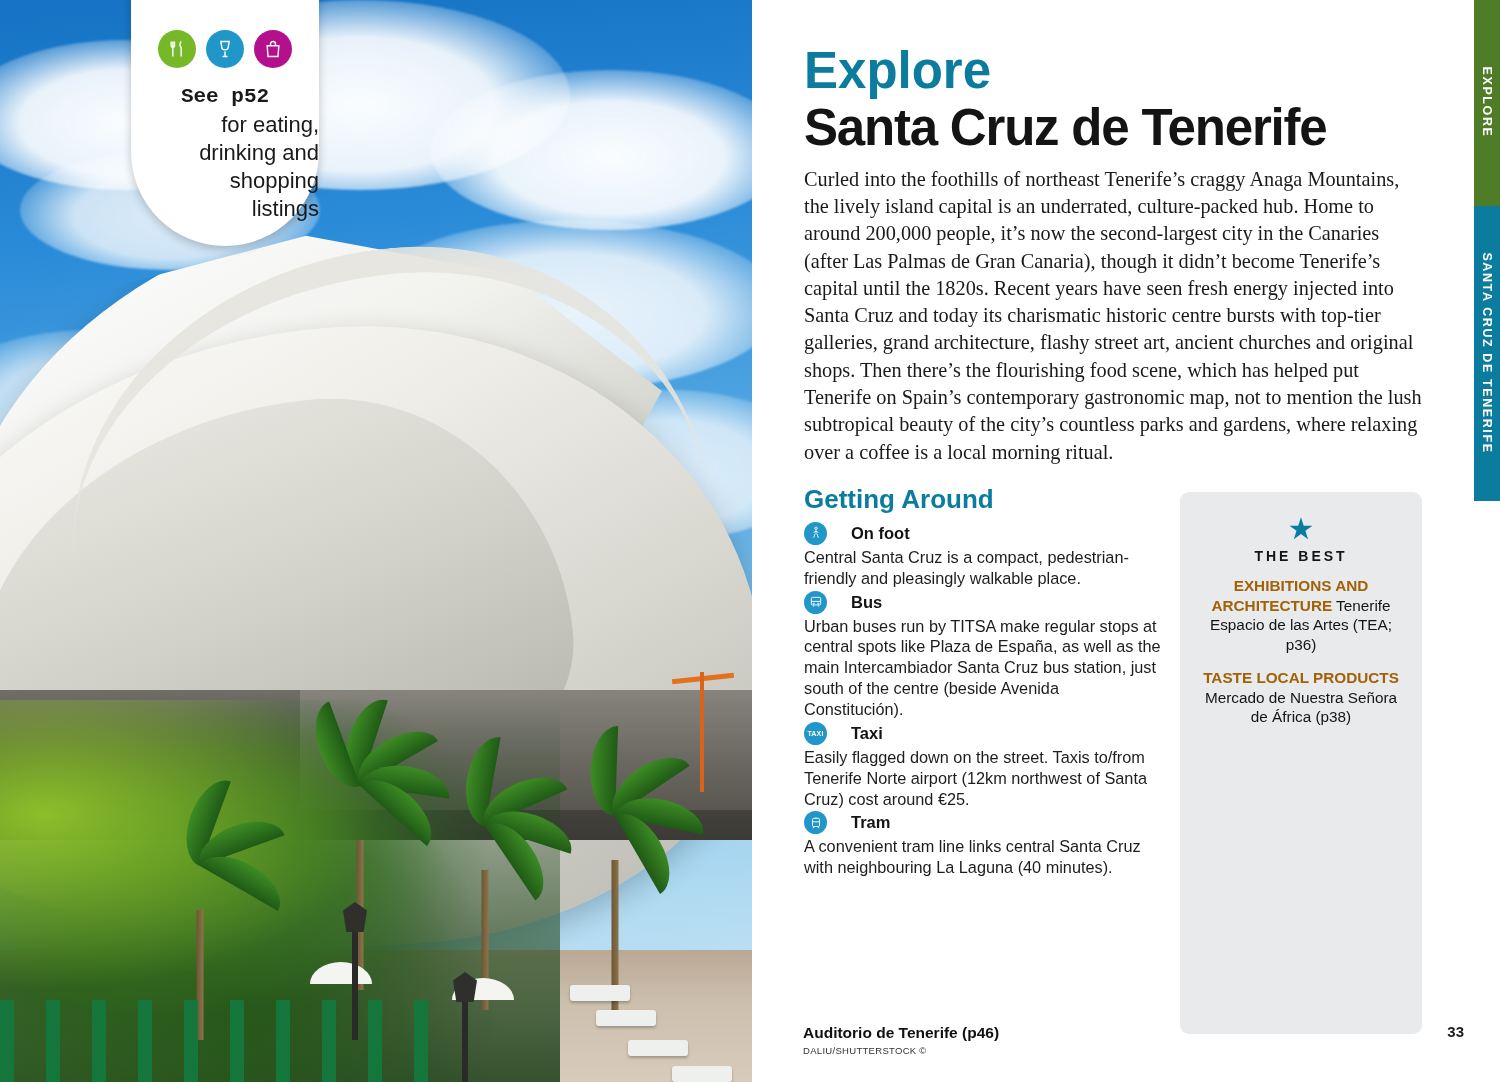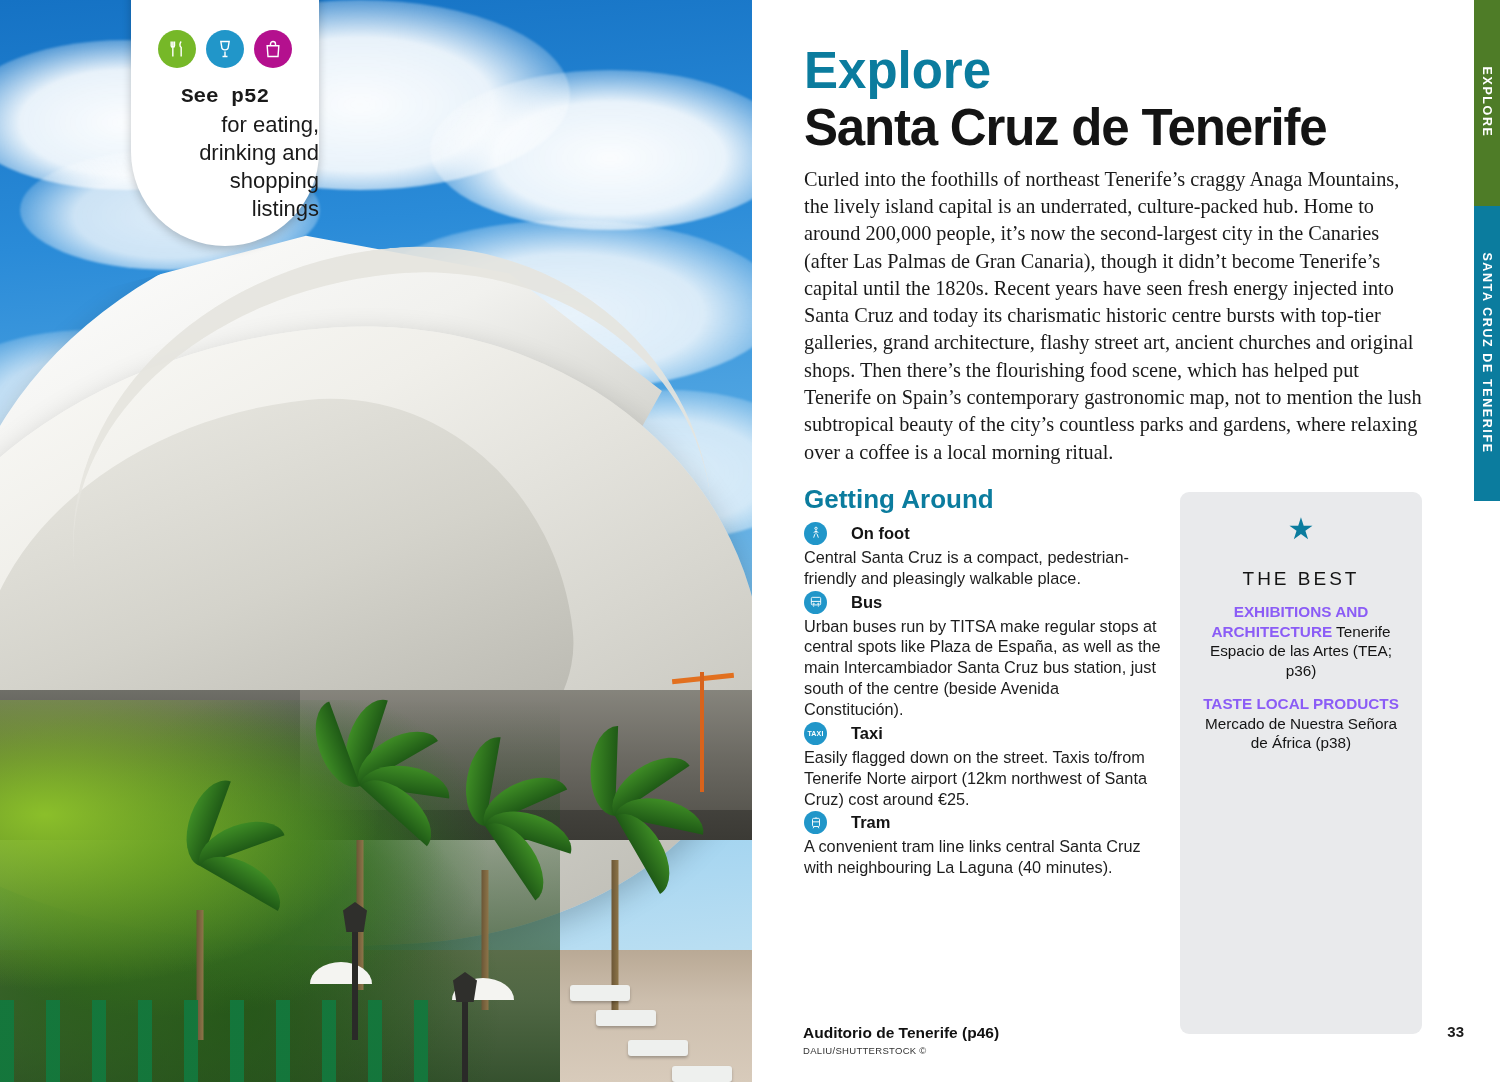--- a/index.html
+++ b/index.html
@@ -222,28 +222,28 @@
     position: absolute; left: 428px; top: 492px;
     width: 242px; height: 542px;
     background: #e9eaec;
     border-radius: 9px;
     padding: 22px 18px 10px 18px;
     text-align: center;
   }
   .best-star { color: #0b7c9e; font-size: 30px; line-height: 1; }
   .best-title {
     font-family: "Liberation Sans", sans-serif;
-    font-size: 19px; font-weight: normal; letter-spacing: 3px; color: #141414;
-    margin-top: 24px; margin-bottom: 12px;
+    font-size: 14px; font-weight: bold; letter-spacing: 3px; color: #141414;
+    margin-top: 4px; margin-bottom: 12px;
   }
   .best-item {
     font-family: "Liberation Sans", sans-serif;
     font-size: 15.3px; line-height: 1.28; color: #141414; margin-bottom: 14px;
   }
-  .best-item b { color: #8b5cf6; font-weight: bold; }
+  .best-item b { color: #a16207; font-weight: bold; }
 
   
   .tab-explore {
     position: absolute; right: 0; top: 0; width: 26px; height: 206px;
     background: #4e7c27;
   }
   .tab-city {
     position: absolute; right: 0; top: 206px; width: 26px; height: 295px;
     background: #0b7c9e;
   }

